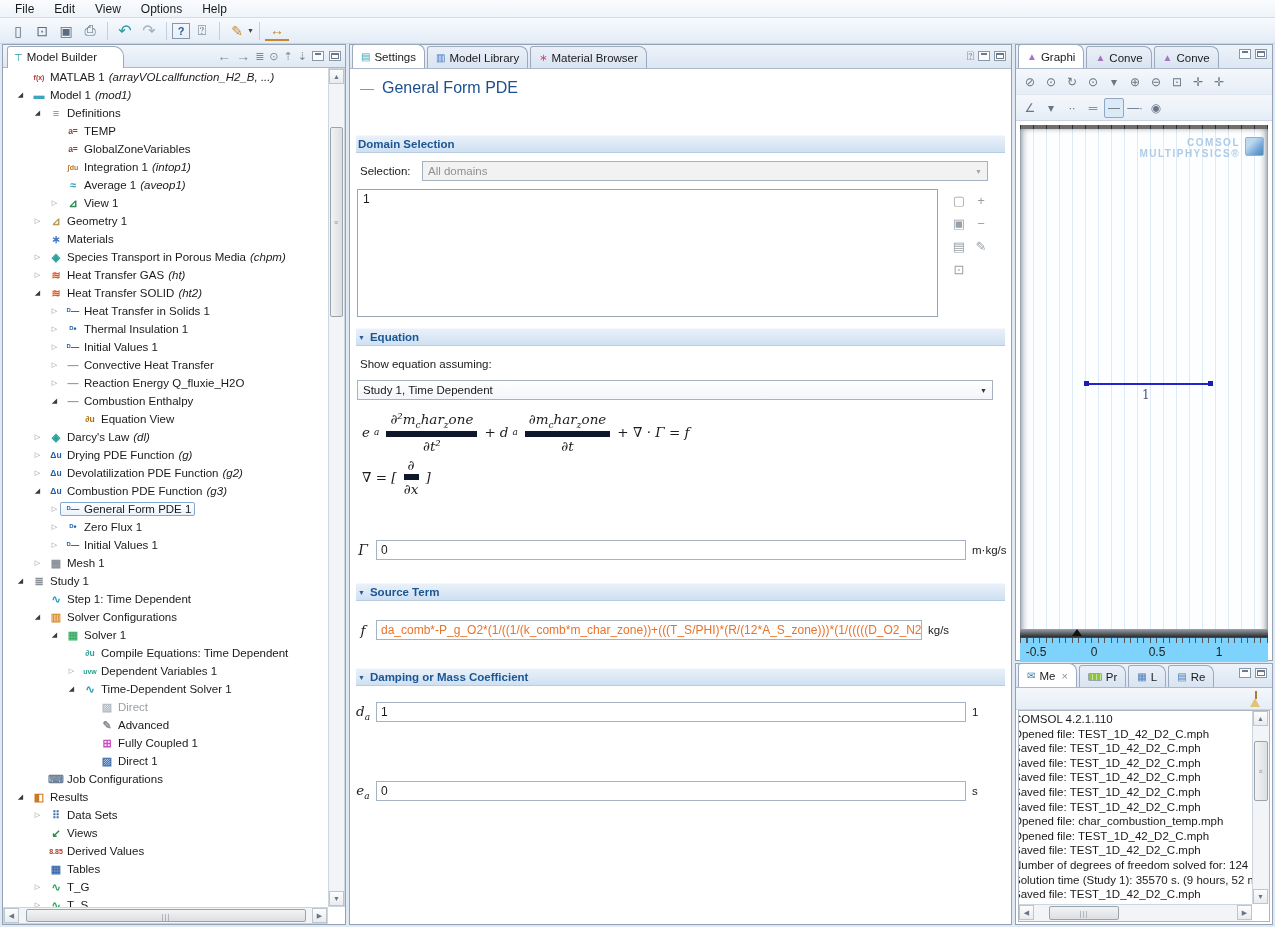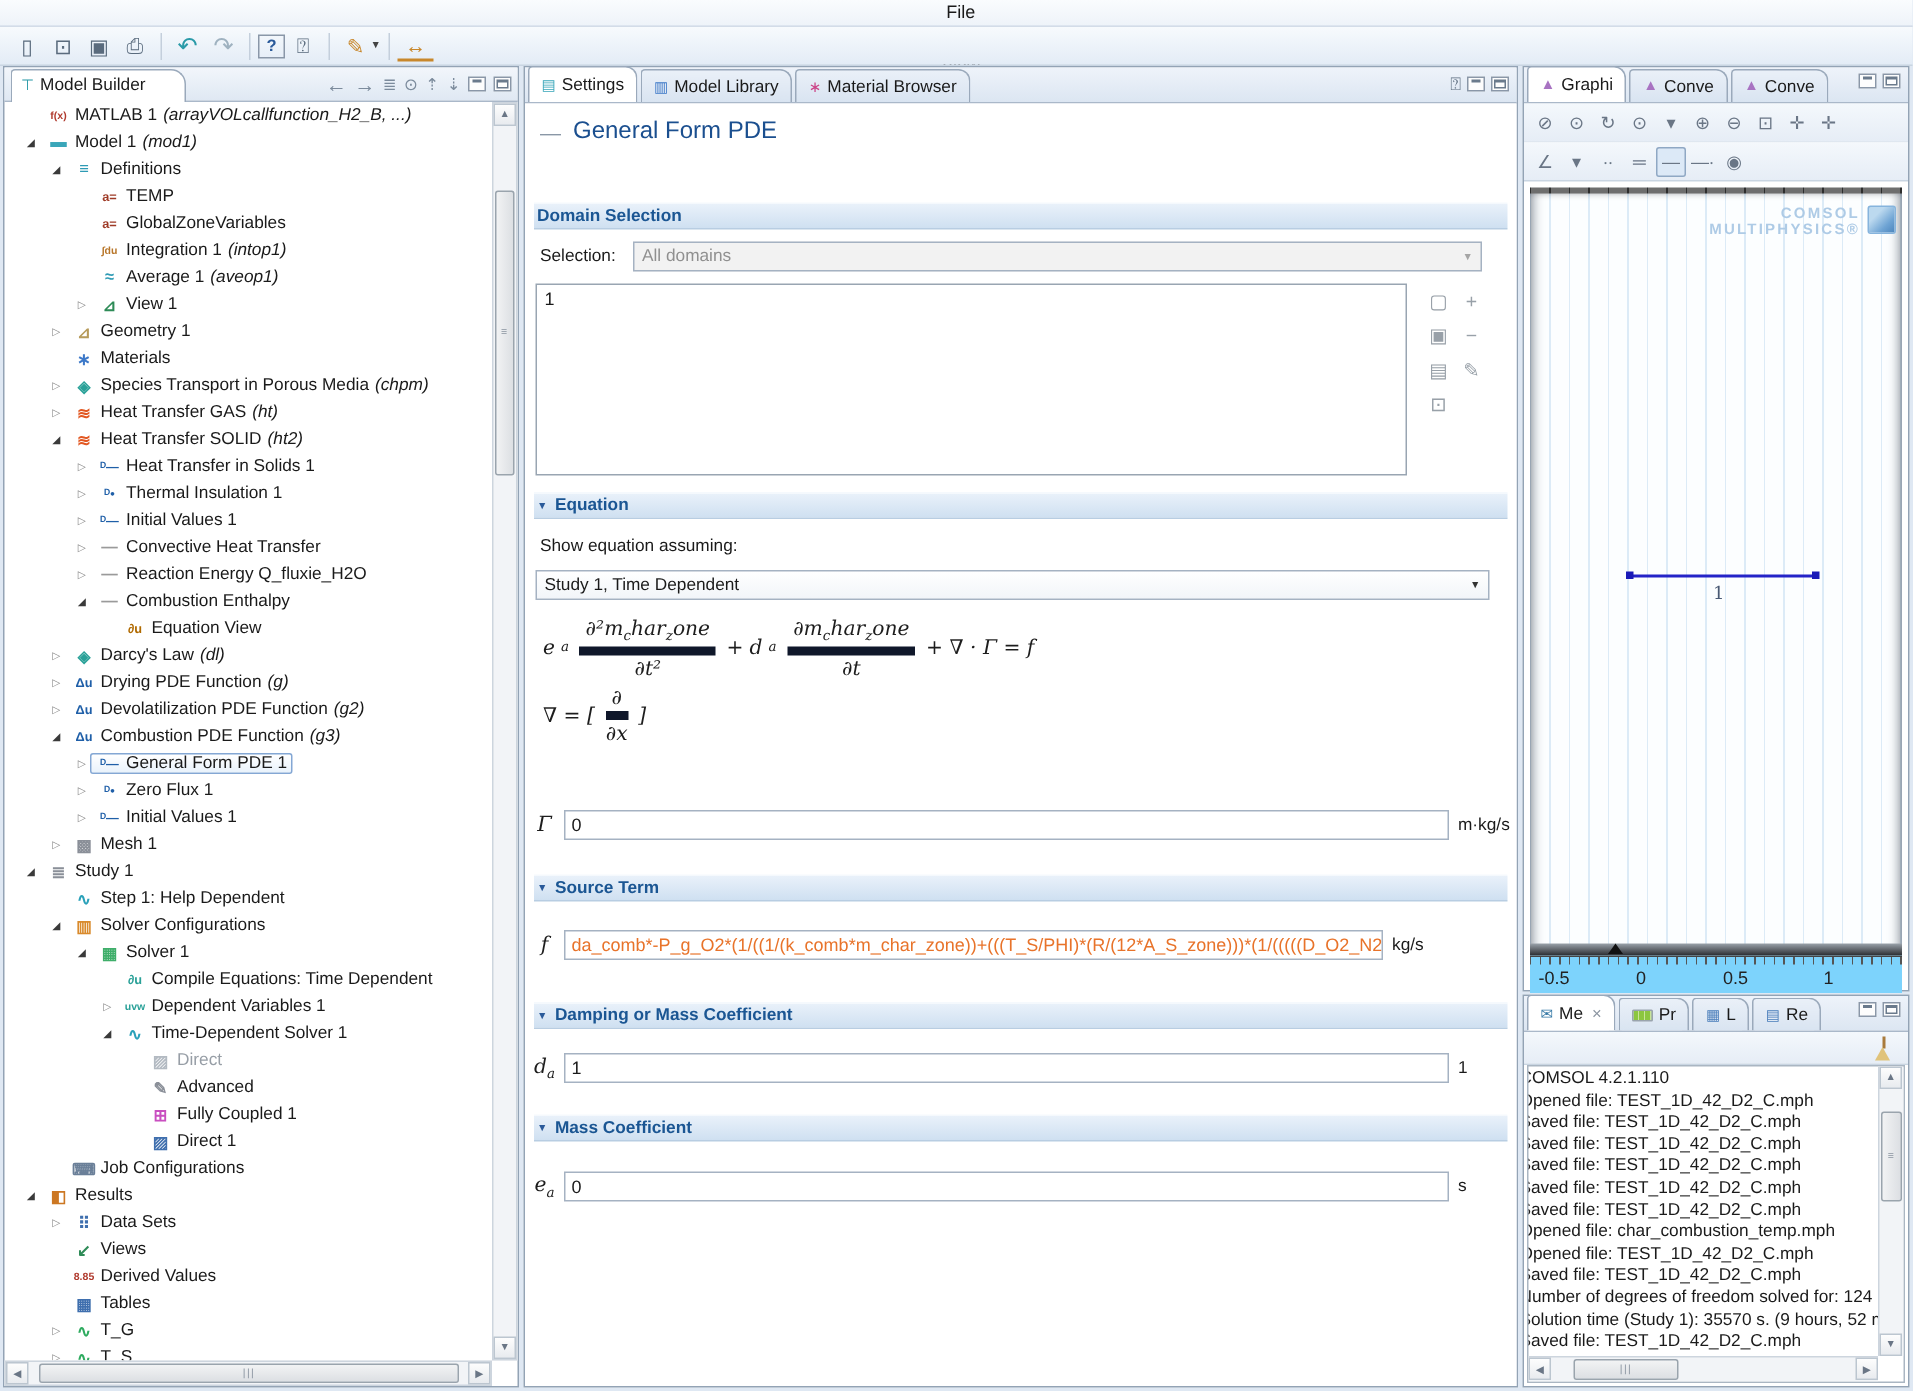--- a/index.html
+++ b/index.html
@@ -1,19 +1,19 @@
 <!DOCTYPE html>
 <html><head>
 <meta charset="utf-8">
 <style>
   * { margin:0; padding:0; box-sizing:border-box; }
   html,body { width:1275px; height:927px; overflow:hidden; font-family:"Liberation Sans",sans-serif; font-size:11.5px; color:#1a1a1a; background:#dfe8f3; }
 
   
-  #menubar { position:absolute; left:0; top:0; width:1275px; height:18px; background:linear-gradient(#fafcfe,#eef3f9); border-bottom:1px solid #d3dce8; display:flex; align-items:center; padding-left:6px; gap:2px;flex-direction:column; }
+  #menubar { position:absolute; left:0; top:0; width:1275px; height:18px; background:linear-gradient(#fafcfe,#eef3f9); border-bottom:1px solid #d3dce8; display:flex; align-items:center; padding-left:6px; gap:2px; }
   .menu-item { padding:1px 9px; font-size:12px; }
   #toolbar { position:absolute; left:0; top:18px; width:1275px; height:26px; background:linear-gradient(#f7fafd,#e3ecf6); border-bottom:1px solid #c9d5e2; display:flex; align-items:center; padding-left:6px; }
   .tb-icon { width:24px; height:20px; display:flex; align-items:center; justify-content:center; font-size:14px; color:#5a6b7d; }
   .tb-sep { width:1px; height:18px; background:#c4cfdc; margin:0 5px; }
   .teal { color:#2a9aa8; }
   .muted { color:#9fb2c0; }
   .gold { color:#c8872b; }
   .drop-arrow { font-size:7px; color:#444; margin-left:-2px; }
 
   
@@ -426,21 +426,21 @@
           <span class="t-icon" style="color: rgb(138, 143, 152); font-size: 11px;">≣</span>
           <span class="t-label">Study 1</span>
 
         </span>
       </div>
 
       <div class="trow" style="padding-left: 28px;">
         <span class="arrow"></span>
         <span class="content">
           <span class="t-icon" style="color: rgb(42, 161, 185); font-size: 11px;">∿</span>
-          <span class="t-label">Step 1: Help Dependent</span>
+          <span class="t-label">Step 1: Time Dependent</span>
 
         </span>
       </div>
 
       <div class="trow exp" style="padding-left: 28px;">
         <span class="arrow"></span>
         <span class="content">
           <span class="t-icon" style="color: rgb(217, 138, 43); font-size: 11px;">▥</span>
           <span class="t-label">Solver Configurations</span>
 
@@ -718,24 +718,20 @@
       <span>Damping or Mass Coefficient</span>
     </div>
     <div class="input-row" style="top:632px">
       <span class="sym math"><span>d</span><sub class="m">a</sub></span>
       <div class="fieldbox" style="width:590px">
           <span>1</span>
         </div>
       <span class="unit">1</span>
     </div>
 
-    <div class="sec-bar" style="top:674px">
-      <span class="sec-arrow">▼</span>
-      <span>Mass Coefficient</span>
-    </div>
     <div class="input-row" style="top:711px">
       <span class="sym math"><span>e</span><sub class="m">a</sub></span>
       <div class="fieldbox" style="width:590px">
           <span>0</span>
         </div>
       <span class="unit">s</span>
     </div>
   </div>
 </div>
 

